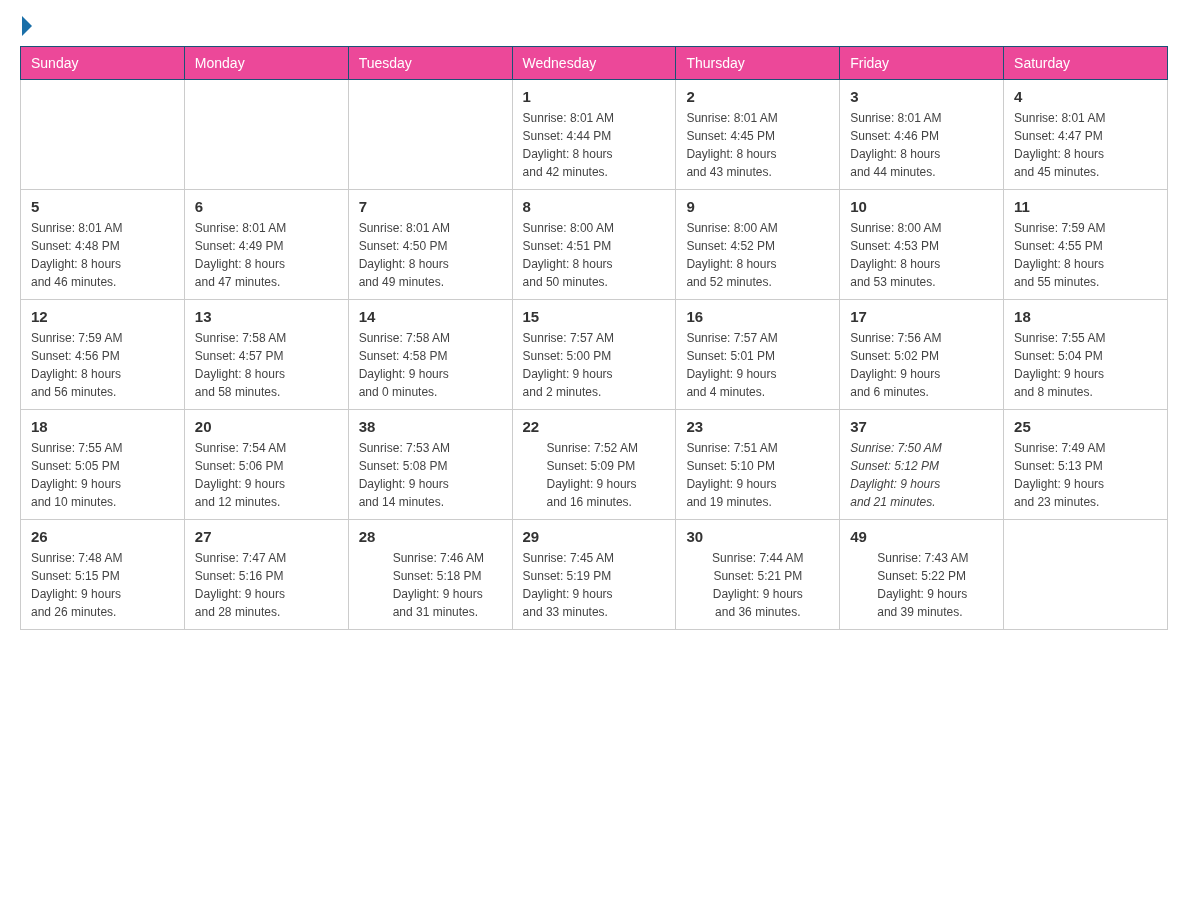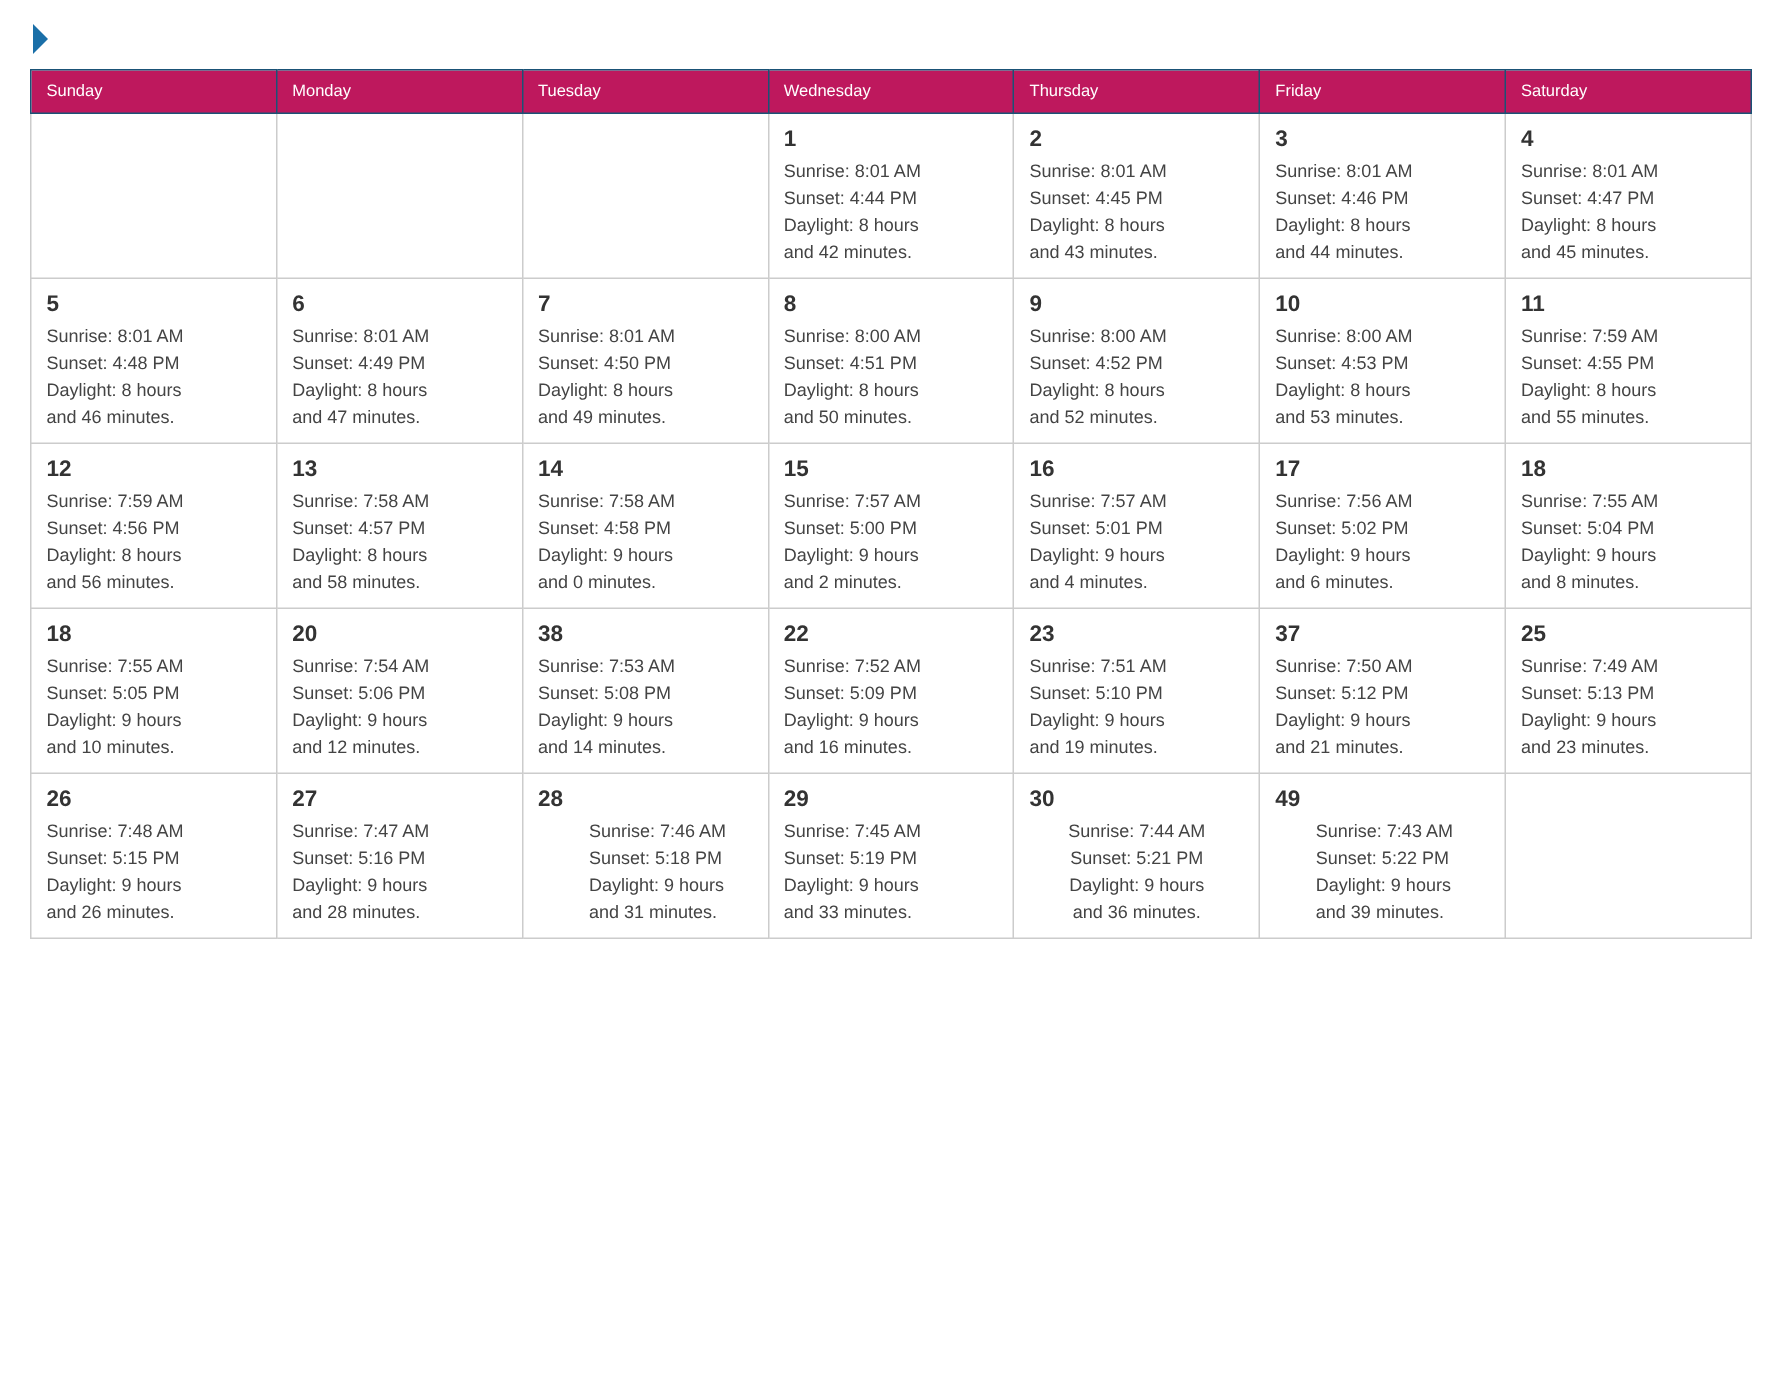--- a/index.html
+++ b/index.html
@@ -47,23 +47,23 @@
       font-size: 18px;
       color: #555;
       margin-top: 4px;
     }
     .calendar-table {
       width: 100%;
       border-collapse: collapse;
       margin-top: 10px;
     }
     .calendar-table th {
-      background-color: #be185d;
+      background-color: #ec4899;
       color: #fff;
-      font-size: 11px;
+      font-size: 14px;
       font-weight: normal;
       padding: 8px 10px;
       text-align: left;
       border: 1px solid #1a5276;
     }
     .calendar-table td {
       vertical-align: top;
       border: 1px solid #ccc;
       padding: 8px 10px;
       font-size: 12.5px;
@@ -282,35 +282,35 @@
         </td>
         <td>
           <div class="day-number">38</div>
           <div class="day-info" style="white-space: pre-line;">Sunrise: 7:53 AM
 Sunset: 5:08 PM
 Daylight: 9 hours
 and 14 minutes.</div>
         </td>
         <td>
           <div class="day-number">22</div>
-          <div class="day-info" style="white-space: pre-line;">Sunrise: 7:52 AM
+          <div class="day-info" style="white-space: pre-line; margin-left: 24px;">Sunrise: 7:52 AM
 Sunset: 5:09 PM
 Daylight: 9 hours
 and 16 minutes.</div>
         </td>
         <td>
           <div class="day-number">23</div>
           <div class="day-info" style="white-space: pre-line;">Sunrise: 7:51 AM
 Sunset: 5:10 PM
 Daylight: 9 hours
 and 19 minutes.</div>
         </td>
         <td>
           <div class="day-number">37</div>
-          <div class="day-info" style="white-space: pre-line;">Sunrise: 7:50 AM
+          <div class="day-info" style="white-space: pre-line; font-style: italic;">Sunrise: 7:50 AM
 Sunset: 5:12 PM
 Daylight: 9 hours
 and 21 minutes.</div>
         </td>
         <td>
           <div class="day-number">25</div>
           <div class="day-info" style="white-space: pre-line;">Sunrise: 7:49 AM
 Sunset: 5:13 PM
 Daylight: 9 hours
 and 23 minutes.</div>

